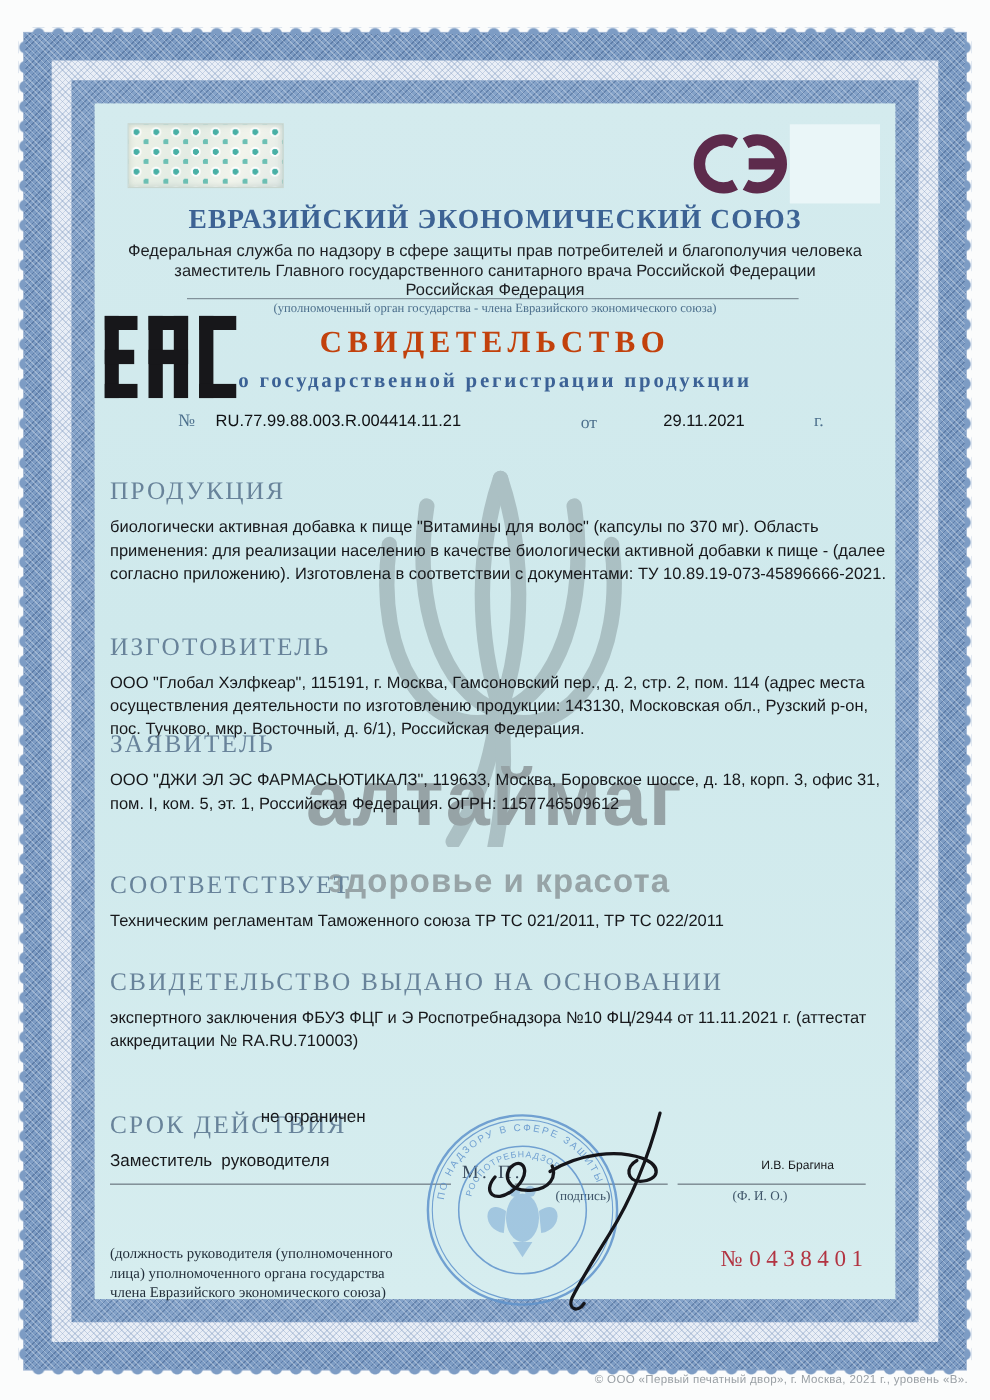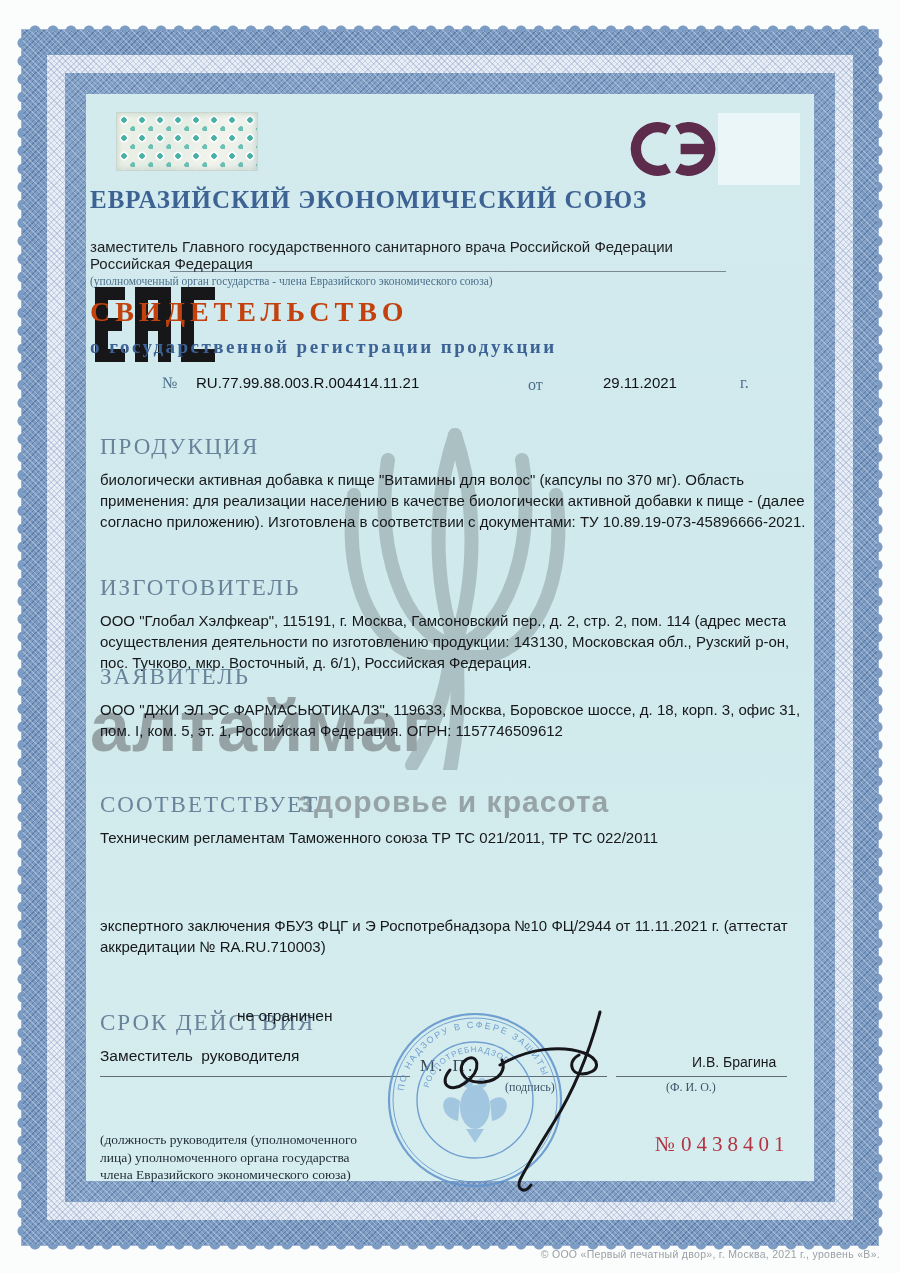--- a/index.html
+++ b/index.html
@@ -27,21 +27,21 @@
   .scallop-t,.scallop-b{position:absolute;left:4px;right:4px;height:6px;}
   .scallop-t{top:-5px;background:radial-gradient(circle 6px at 9px 6px,#7d9cc4 5px,rgba(0,0,0,0) 6px);background-size:18px 6px;}
   .scallop-b{bottom:-5px;background:radial-gradient(circle 6px at 9px 0px,#7d9cc4 5px,rgba(0,0,0,0) 6px);background-size:18px 6px;}
   .scallop-l,.scallop-r{position:absolute;top:4px;bottom:4px;width:6px;}
   .scallop-l{left:-5px;background:radial-gradient(circle 6px at 6px 9px,#7d9cc4 5px,rgba(0,0,0,0) 6px);background-size:6px 18px;}
   .scallop-r{right:-5px;background:radial-gradient(circle 6px at 0px 9px,#7d9cc4 5px,rgba(0,0,0,0) 6px);background-size:6px 18px;}
   
   .abs{position:absolute;}
   .sans{font-family:"Liberation Sans",sans-serif;color:#17181b;}
   .serif{font-family:"Liberation Serif",serif;}
-  .center{left:90px;right:90px;text-align:left;}
+  .center{left:90px;right:90px;text-align:center;}
   .sec-head{font-family:"Liberation Serif",serif;font-size:23px;letter-spacing:2px;color:#68839a;}
   .body-txt{font-size:15px;line-height:21px;width:706px;color:#17181b;margin-top:15px;}
   .cap{font-family:"Liberation Serif",serif;font-size:12px;color:#3e5468;text-align:center;}
   .sig-line{position:absolute;height:1px;background:rgba(58,66,78,.75);}
   
   .hologram{left:116px;top:112px;width:140px;height:57px;
     background:
       radial-gradient(circle 3px at 7px 7px,#49b0a6 2.5px,rgba(0,0,0,0) 3px),
       radial-gradient(circle 5px at 7px 7px,rgba(255,255,255,.9) 4px,rgba(0,0,0,0) 5px),
       radial-gradient(circle 3px at 16px 16px,#6cc0b4 2.5px,rgba(0,0,0,0) 3px),
@@ -101,20 +101,21 @@
 
   <svg class="abs" style="left:622px;top:116px;z-index:2" width="104" height="66" viewBox="0 0 110 66">
     <g fill="none" stroke="#5d2b4c" stroke-width="11" stroke-linecap="butt">
       <path d="M49,13 A23,23 0 1 0 49,53"></path>
       <path d="M59,13 A23,23 0 1 1 59,53"></path>
       <path d="M62,33 L93,33"></path>
     </g>
   </svg>
 
   <div class="abs center serif union-title" style="z-index:2">ЕВРАЗИЙСКИЙ ЭКОНОМИЧЕСКИЙ СОЮЗ</div>
+  <div class="abs center sans agency" style="top:220px;z-index:2">Федеральная служба по надзору в сфере защиты прав потребителей и благополучия человека</div>
   <div class="abs center sans agency" style="top:238px;z-index:2">заместитель Главного государственного санитарного врача Российской Федерации</div>
   <div class="abs center sans agency" style="top:255px;z-index:2">Российская Федерация</div>
   <div class="abs divider" style="z-index:2"></div>
   <div class="abs center serif auth-note" style="z-index:2">(уполномоченный орган государства - члена Евразийского экономического союза)</div>
 
   <svg class="abs" style="left:95px;top:287px;z-index:2" width="120" height="75" viewBox="0 0 120 75">
     <g fill="#17171a">
       <rect x="0" y="0" width="13" height="75"></rect>
         <rect x="0" y="0" width="30" height="13"></rect>
       <rect x="0" y="31" width="27" height="13"></rect>
@@ -143,33 +144,34 @@
 
   <div class="abs sec-head" style="left:100px;top:575px;z-index:2">ИЗГОТОВИТЕЛЬ</div>
   <div class="abs sans body-txt" style="left:100px;top:595px;z-index:2">ООО "Глобал Хэлфкеар", 115191, г. Москва, Гамсоновский пер., д. 2, стр. 2, пом. 114 (адрес места осуществления деятельности по изготовлению продукции: 143130, Московская обл., Рузский р-он, пос. Тучково, мкр. Восточный, д. 6/1), Российская Федерация.</div>
 
   <div class="abs sec-head" style="left:100px;top:664px;z-index:2">ЗАЯВИТЕЛЬ</div>
   <div class="abs sans body-txt" style="left:100px;top:684px;z-index:2">ООО "ДЖИ ЭЛ ЭС ФАРМАСЬЮТИКАЛЗ", 119633, Москва, Боровское шоссе, д. 18, корп. 3, офис 31, пом. I, ком. 5, эт. 1, Российская Федерация. ОГРН: 1157746509612</div>
 
   <div class="abs sec-head" style="left:100px;top:792px;z-index:2">СООТВЕТСТВУЕТ</div>
   <div class="abs sans body-txt" style="left:100px;top:812px;z-index:2">Техническим регламентам Таможенного союза ТР ТС 021/2011, ТР ТС 022/2011</div>
 
+  <div class="abs sec-head" style="left:100px;top:880px;z-index:2">СВИДЕТЕЛЬСТВО ВЫДАНО НА ОСНОВАНИИ</div>
   <div class="abs sans body-txt" style="left:100px;top:900px;z-index:2">экспертного заключения ФБУЗ ФЦГ и Э Роспотребнадзора №10 ФЦ/2944 от 11.11.2021 г. (аттестат аккредитации № RA.RU.710003)</div>
 
   <div class="abs sec-head" style="left:100px;top:1010px;z-index:2">СРОК ДЕЙСТВИЯ</div>
   <div class="abs sans" style="left:237px;top:1007px;font-size:15.5px;z-index:2">не ограничен</div>
 
   <div class="abs sans" style="left:100px;top:1047px;font-size:15.5px;word-spacing:4px;z-index:2">Заместитель  руководителя</div>
   <div class="sig-line" style="left:100px;top:1076px;width:310px;z-index:2"></div>
   <div class="sig-line" style="left:468px;top:1076px;width:139px;z-index:2"></div>
   <div class="sig-line" style="left:616px;top:1076px;width:171px;z-index:2"></div>
 
   <div class="abs serif" style="left:420px;top:1056px;font-size:17px;letter-spacing:3px;color:#39495a;z-index:2">М. П.</div>
   <div class="abs cap" style="left:505px;top:1080px;z-index:2">(подпись)</div>
-  <div class="abs sans" style="left:692px;top:1054px;font-size:14px;z-index:2">И.В. Брагина</div>
+  <div class="abs sans" style="left:692px;top:1054px;font-size:11px;z-index:2">И.В. Брагина</div>
   <div class="abs cap" style="left:666px;top:1080px;z-index:2">(Ф. И. О.)</div>
 
   <div class="abs note" style="left:100px;top:1131px;z-index:2">
     <div>(должность руководителя (уполномоченного</div>
     <div>лица) уполномоченного органа государства</div>
     <div>члена Евразийского экономического союза)</div>
   </div>
 
   <svg class="abs" style="left:380px;top:1005px;z-index:3;opacity:.85" width="190" height="190" viewBox="0 0 190 190">
     <g fill="none" stroke="#5f93cc">

